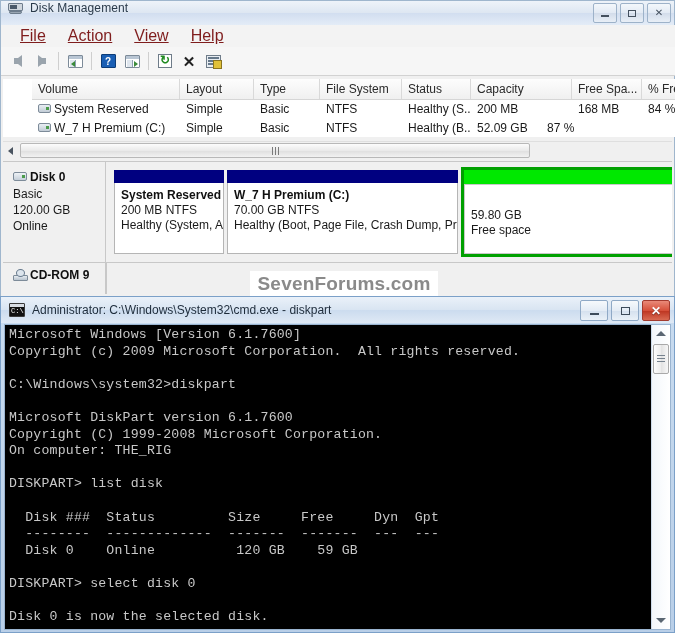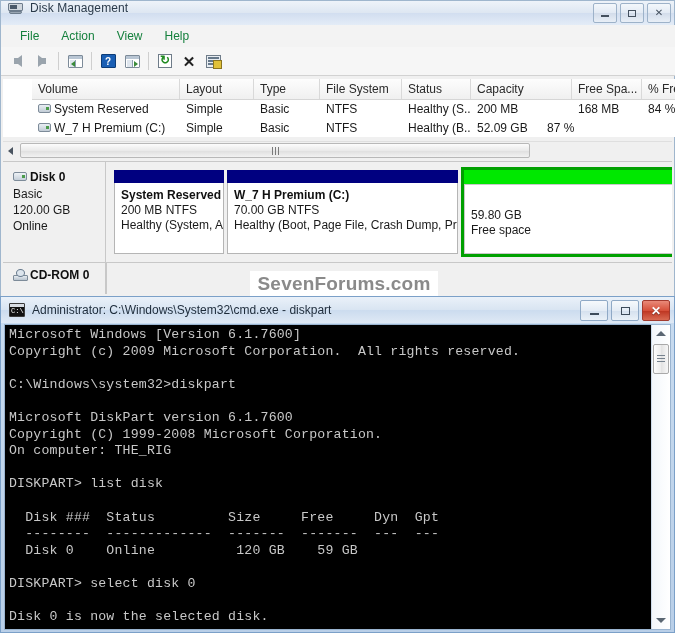--- a/index.html
+++ b/index.html
@@ -40,21 +40,21 @@
   }
   .wbtn .g-min{width:8px;height:2px;background:#44505e;margin-top:6px;}
   .wbtn .g-max{width:8px;height:7px;border:1px solid #44505e;box-sizing:border-box;}
   .wbtn .g-cls{font-size:10px;color:#44505e;line-height:1;}
 
   #dm-menubar{
     position:absolute;left:0;top:24px;width:673px;height:22px;
     background:#f3f3f3;display:flex;align-items:center;padding-left:8px;
     border-bottom:1px solid #e2e2e2;
   }
-  .menu-item{font-size:12px;color:#15803d;padding:2px 11px;cursor:default;}
+  .menu-item{font-size:16px;color:#7f1d1d;padding:2px 11px;cursor:default;text-decoration:underline;}
 
   #dm-toolbar{
     position:absolute;left:0;top:46px;width:673px;height:28px;
     background:#f6f6f6;display:flex;align-items:center;padding-left:5px;
     border-bottom:1px solid #d2d2d2;
   }
   .tb{width:24px;height:22px;display:flex;align-items:center;justify-content:center;position:relative;}
   .tbsep{width:1px;height:18px;background:#cfcfcf;margin:0 4px;}
   .arrow-l{border-top:6px solid transparent;border-bottom:6px solid transparent;border-right:8px solid #9aa4ad;position:relative;}
   .arrow-l:after{content:"";position:absolute;left:0px;top:-3px;width:7px;height:6px;background:#9aa4ad;}
@@ -351,21 +351,21 @@
         </div>
       </div>
 
       <div class="cdrom-row">
         <div class="cdrom-info">
           <div class="cdrom-name">
             <span class="cdico">
                 <i></i>
                 <b></b>
               </span>
-            <span>CD-ROM 0</span>
+            <span>CD-ROM 9</span>
           </div>
         </div>
         <div class="cdrom-bars"></div>
       </div>
     </div>
 
     <div id="watermark">SevenForums.com</div>
   </div>
 
   <div id="cmd-window">

